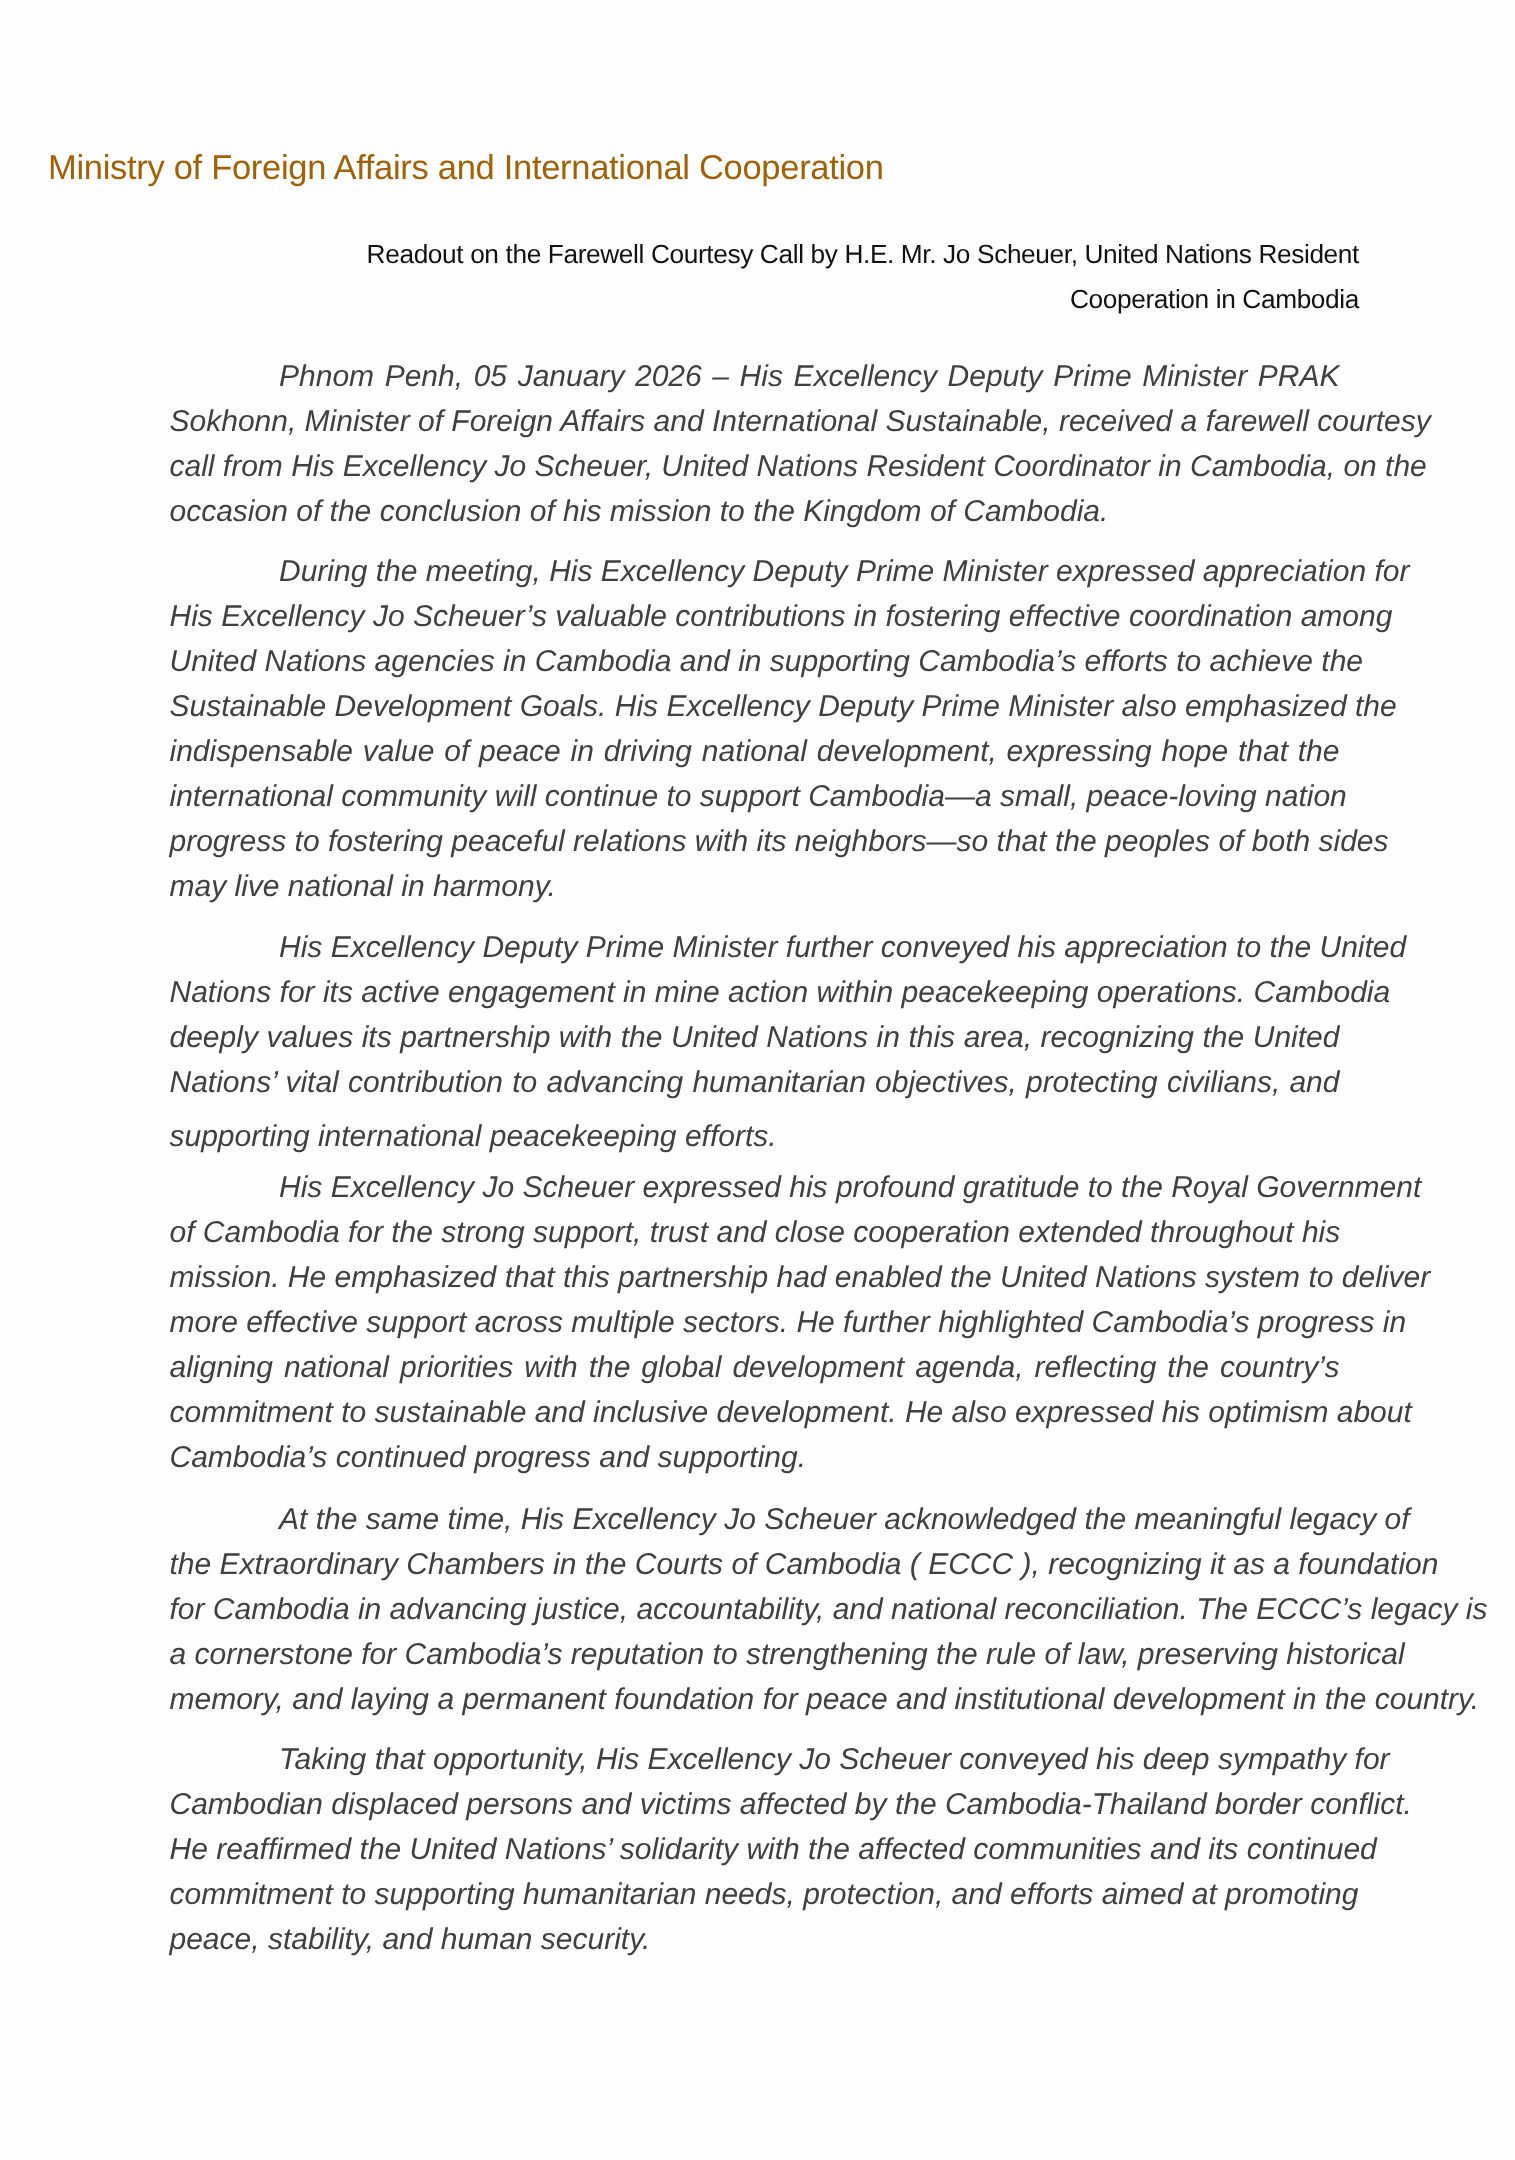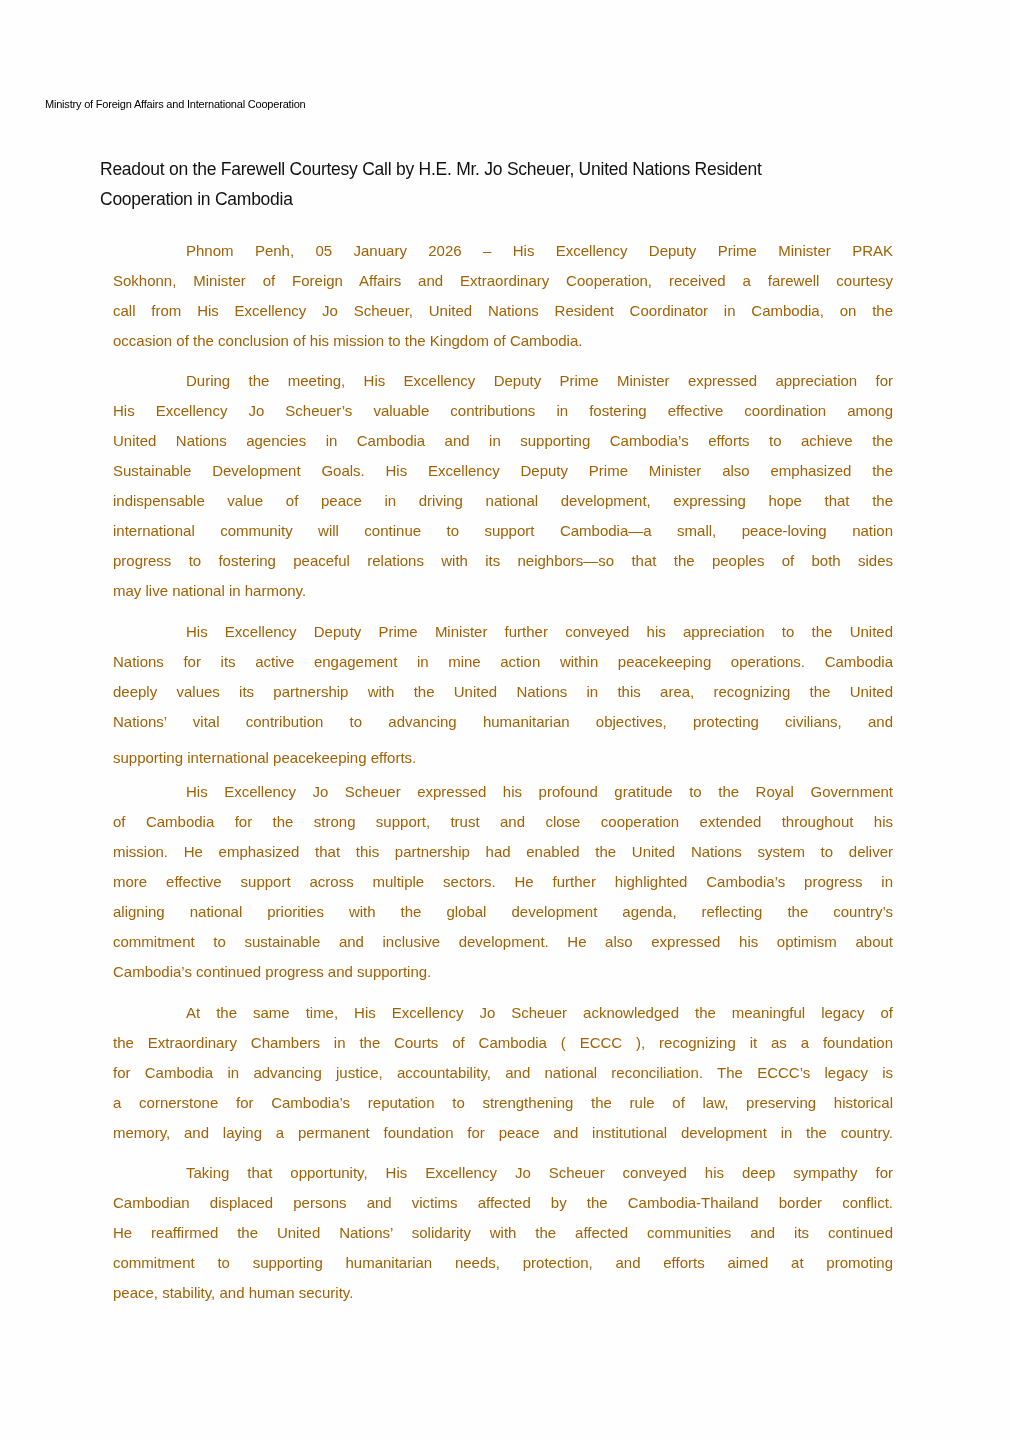--- a/index.html
+++ b/index.html
@@ -16,66 +16,67 @@
       color: #1a1a1a;
     }
     .page {
       position: absolute;
       left: 0; top: 0;
       width: 1010px; height: 1440px;
       background: #fefefe;
     }
     .ministry {
       position: absolute;
-      left: 45px;
+      left: 32px;
       top: 98px;
-      font-size: 11px;
+      font-size: 23px;
       letter-spacing: -0.2px;
       white-space: nowrap;
-      color: #000000;
+      color: #a16207;
     }
     .title {
       position: absolute;
       left: 100px;
       width: 806px;
-      text-align: left;
+      text-align: right;
       font-size: 17.5px;
       letter-spacing: -0.25px;
       white-space: nowrap;
       color: #111;
     }
     .title.l1 { top: 159px; }
     .title.l2 { top: 189px; }
     .line {
       position: absolute;
       left: 113px;
       width: 780px;
-      font-size: 15px;
+      font-size: 20px;
       line-height: 20px;
       white-space: nowrap;
       text-align: justify;
       text-align-last: justify;
-      color: #a16207;
+      color: #404040;
+      font-style: italic;
     }
     .line.first { left: 186px; width: 707px; }
     .line.last { text-align-last: left; }
   </style>
 </head>
 <body>
 
 <div class="page">
 
   <div class="ministry">Ministry of Foreign Affairs and International Cooperation</div>
 
   <div class="title l1">Readout on the Farewell Courtesy Call by H.E. Mr. Jo Scheuer, United Nations Resident</div>
   <div class="title l2">Cooperation in Cambodia</div>
 
   <div>
     <div class="line first" style="top:241px">Phnom Penh, 05 January 2026 – His Excellency Deputy Prime Minister PRAK</div>
-    <div class="line" style="top:271px">Sokhonn, Minister of Foreign Affairs and Extraordinary Cooperation, received a farewell courtesy</div>
+    <div class="line" style="top:271px">Sokhonn, Minister of Foreign Affairs and International Sustainable, received a farewell courtesy</div>
     <div class="line" style="top:301px">call from His Excellency Jo Scheuer, United Nations Resident Coordinator in Cambodia, on the</div>
     <div class="line last" style="top:331px">occasion of the conclusion of his mission to the Kingdom of Cambodia.</div>
   </div>
 
   <div>
     <div class="line first" style="top:371px">During the meeting, His Excellency Deputy Prime Minister expressed appreciation for</div>
     <div class="line" style="top:401px">His Excellency Jo Scheuer’s valuable contributions in fostering effective coordination among</div>
     <div class="line" style="top:431px">United Nations agencies in Cambodia and in supporting Cambodia’s efforts to achieve the</div>
     <div class="line" style="top:461px">Sustainable Development Goals. His Excellency Deputy Prime Minister also emphasized the</div>
     <div class="line" style="top:491px">indispensable value of peace in driving national development, expressing hope that the</div>

